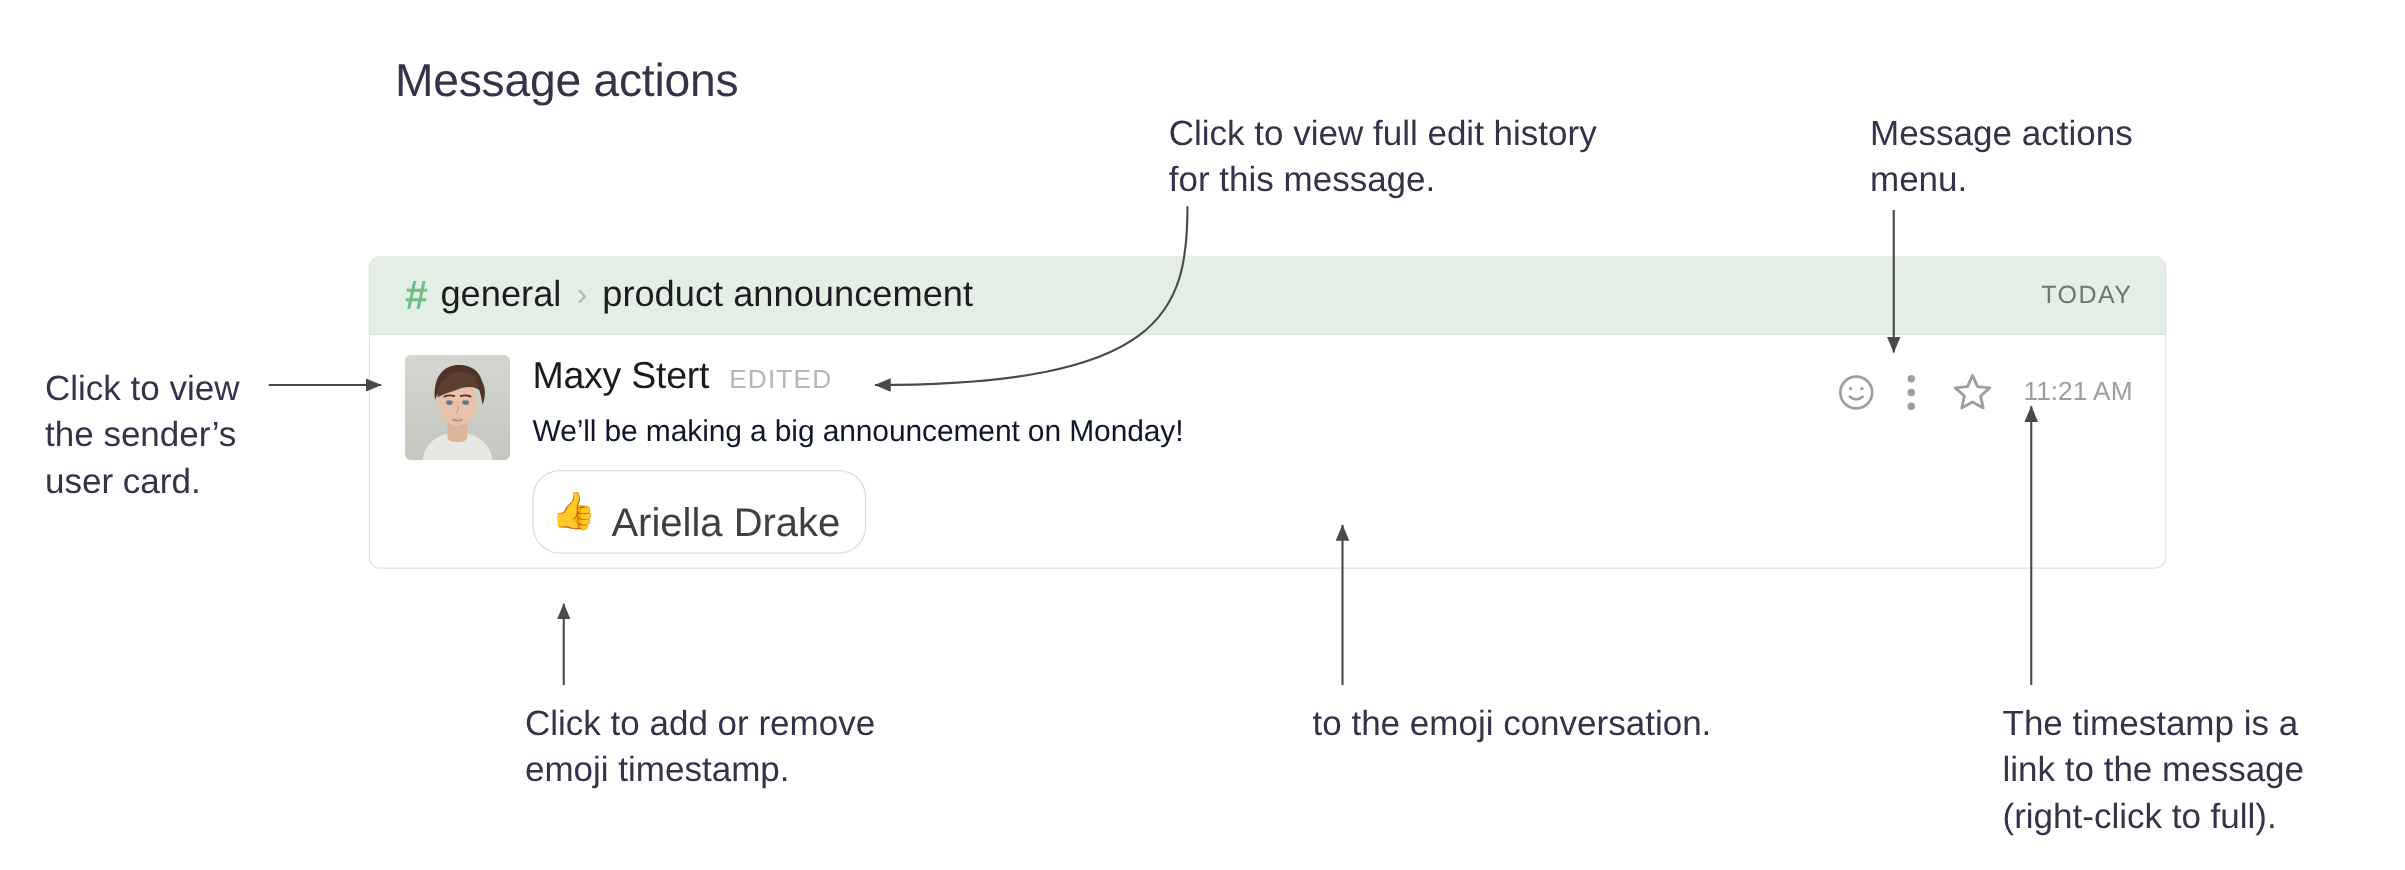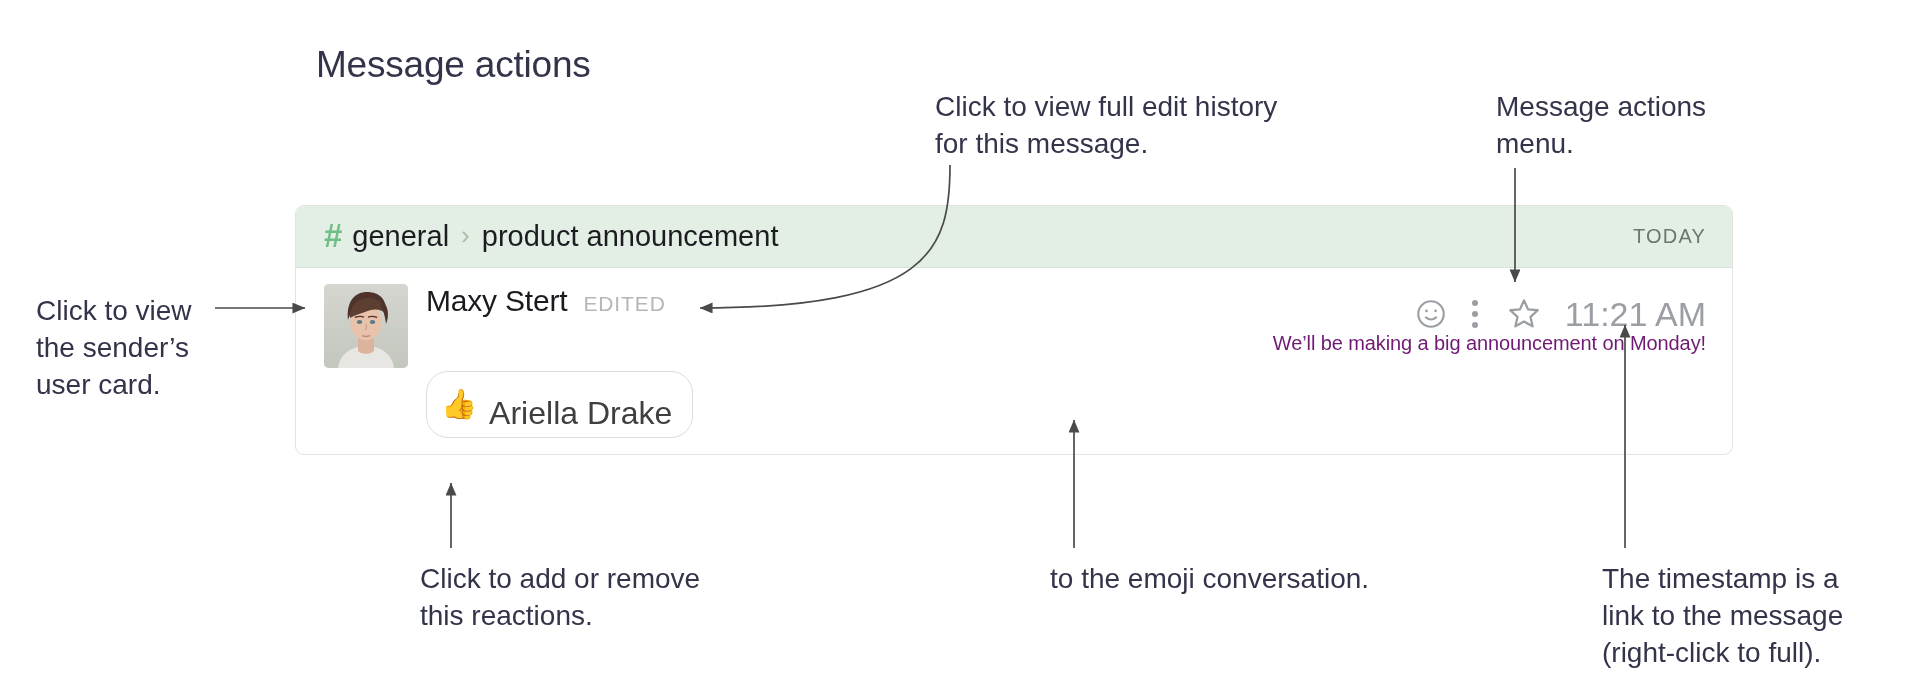--- a/index.html
+++ b/index.html
@@ -129,25 +129,24 @@
     letter-spacing: -0.2px;
   }
   .edited-tag {
     margin-left: 16px;
     font-size: 21px;
     letter-spacing: 0.9px;
     color: #b6b6b6;
   }
   .message-text {
     margin-top: 12px;
-    font-size: 20px;
-    color: #701a75;
+    font-size: 24px;
+    color: #0f172a;
     font-weight: 400;
     letter-spacing: -0.1px;
-    text-align: right;
   }
   .reaction-pill {
     margin-top: 16px;
     display: inline-flex;
     align-items: center;
     border: 1px solid #dddddd;
     border-radius: 22px;
     padding: 5px 20px 5px 14px;
     background: #fff;
   }
@@ -179,21 +178,21 @@
   .star-btn   { width: 58px; height: 44px; }
   .dot {
     width: 6px; height: 6px;
     border-radius: 50%;
     background: #9b9fa4;
     margin: 2.5px 0;
   }
   .dots-stack { display: flex; flex-direction: column; align-items: center; }
   .timestamp {
     margin-left: 12px;
-    font-size: 34px;
+    font-size: 21px;
     color: #9b9fa4;
     white-space: nowrap;
   }
 
   
   #connectors {
     left: 0; top: 0;
     width: 1924px; height: 696px;
     pointer-events: none;
   }
@@ -214,21 +213,21 @@
 </div>
 
 <div class="abs annotation" id="anno-user-card">
   <div>Click to view</div>
   <div>the sender’s</div>
   <div><b>user card.</b></div>
 </div>
 
 <div class="abs annotation" id="anno-emoji">
   <div>Click to add or remove</div>
-  <div><b>this reactions.</b></div>
+  <div><b>emoji timestamp.</b></div>
 </div>
 
 <div class="abs annotation" id="anno-reply">
   <div>to the emoji conversation.</div>
 </div>
 
 <div class="abs annotation" id="anno-timestamp">
   <div>The timestamp is a</div>
   <div><b>link to the message</b></div>
   <div>(right-click to full).</div>

